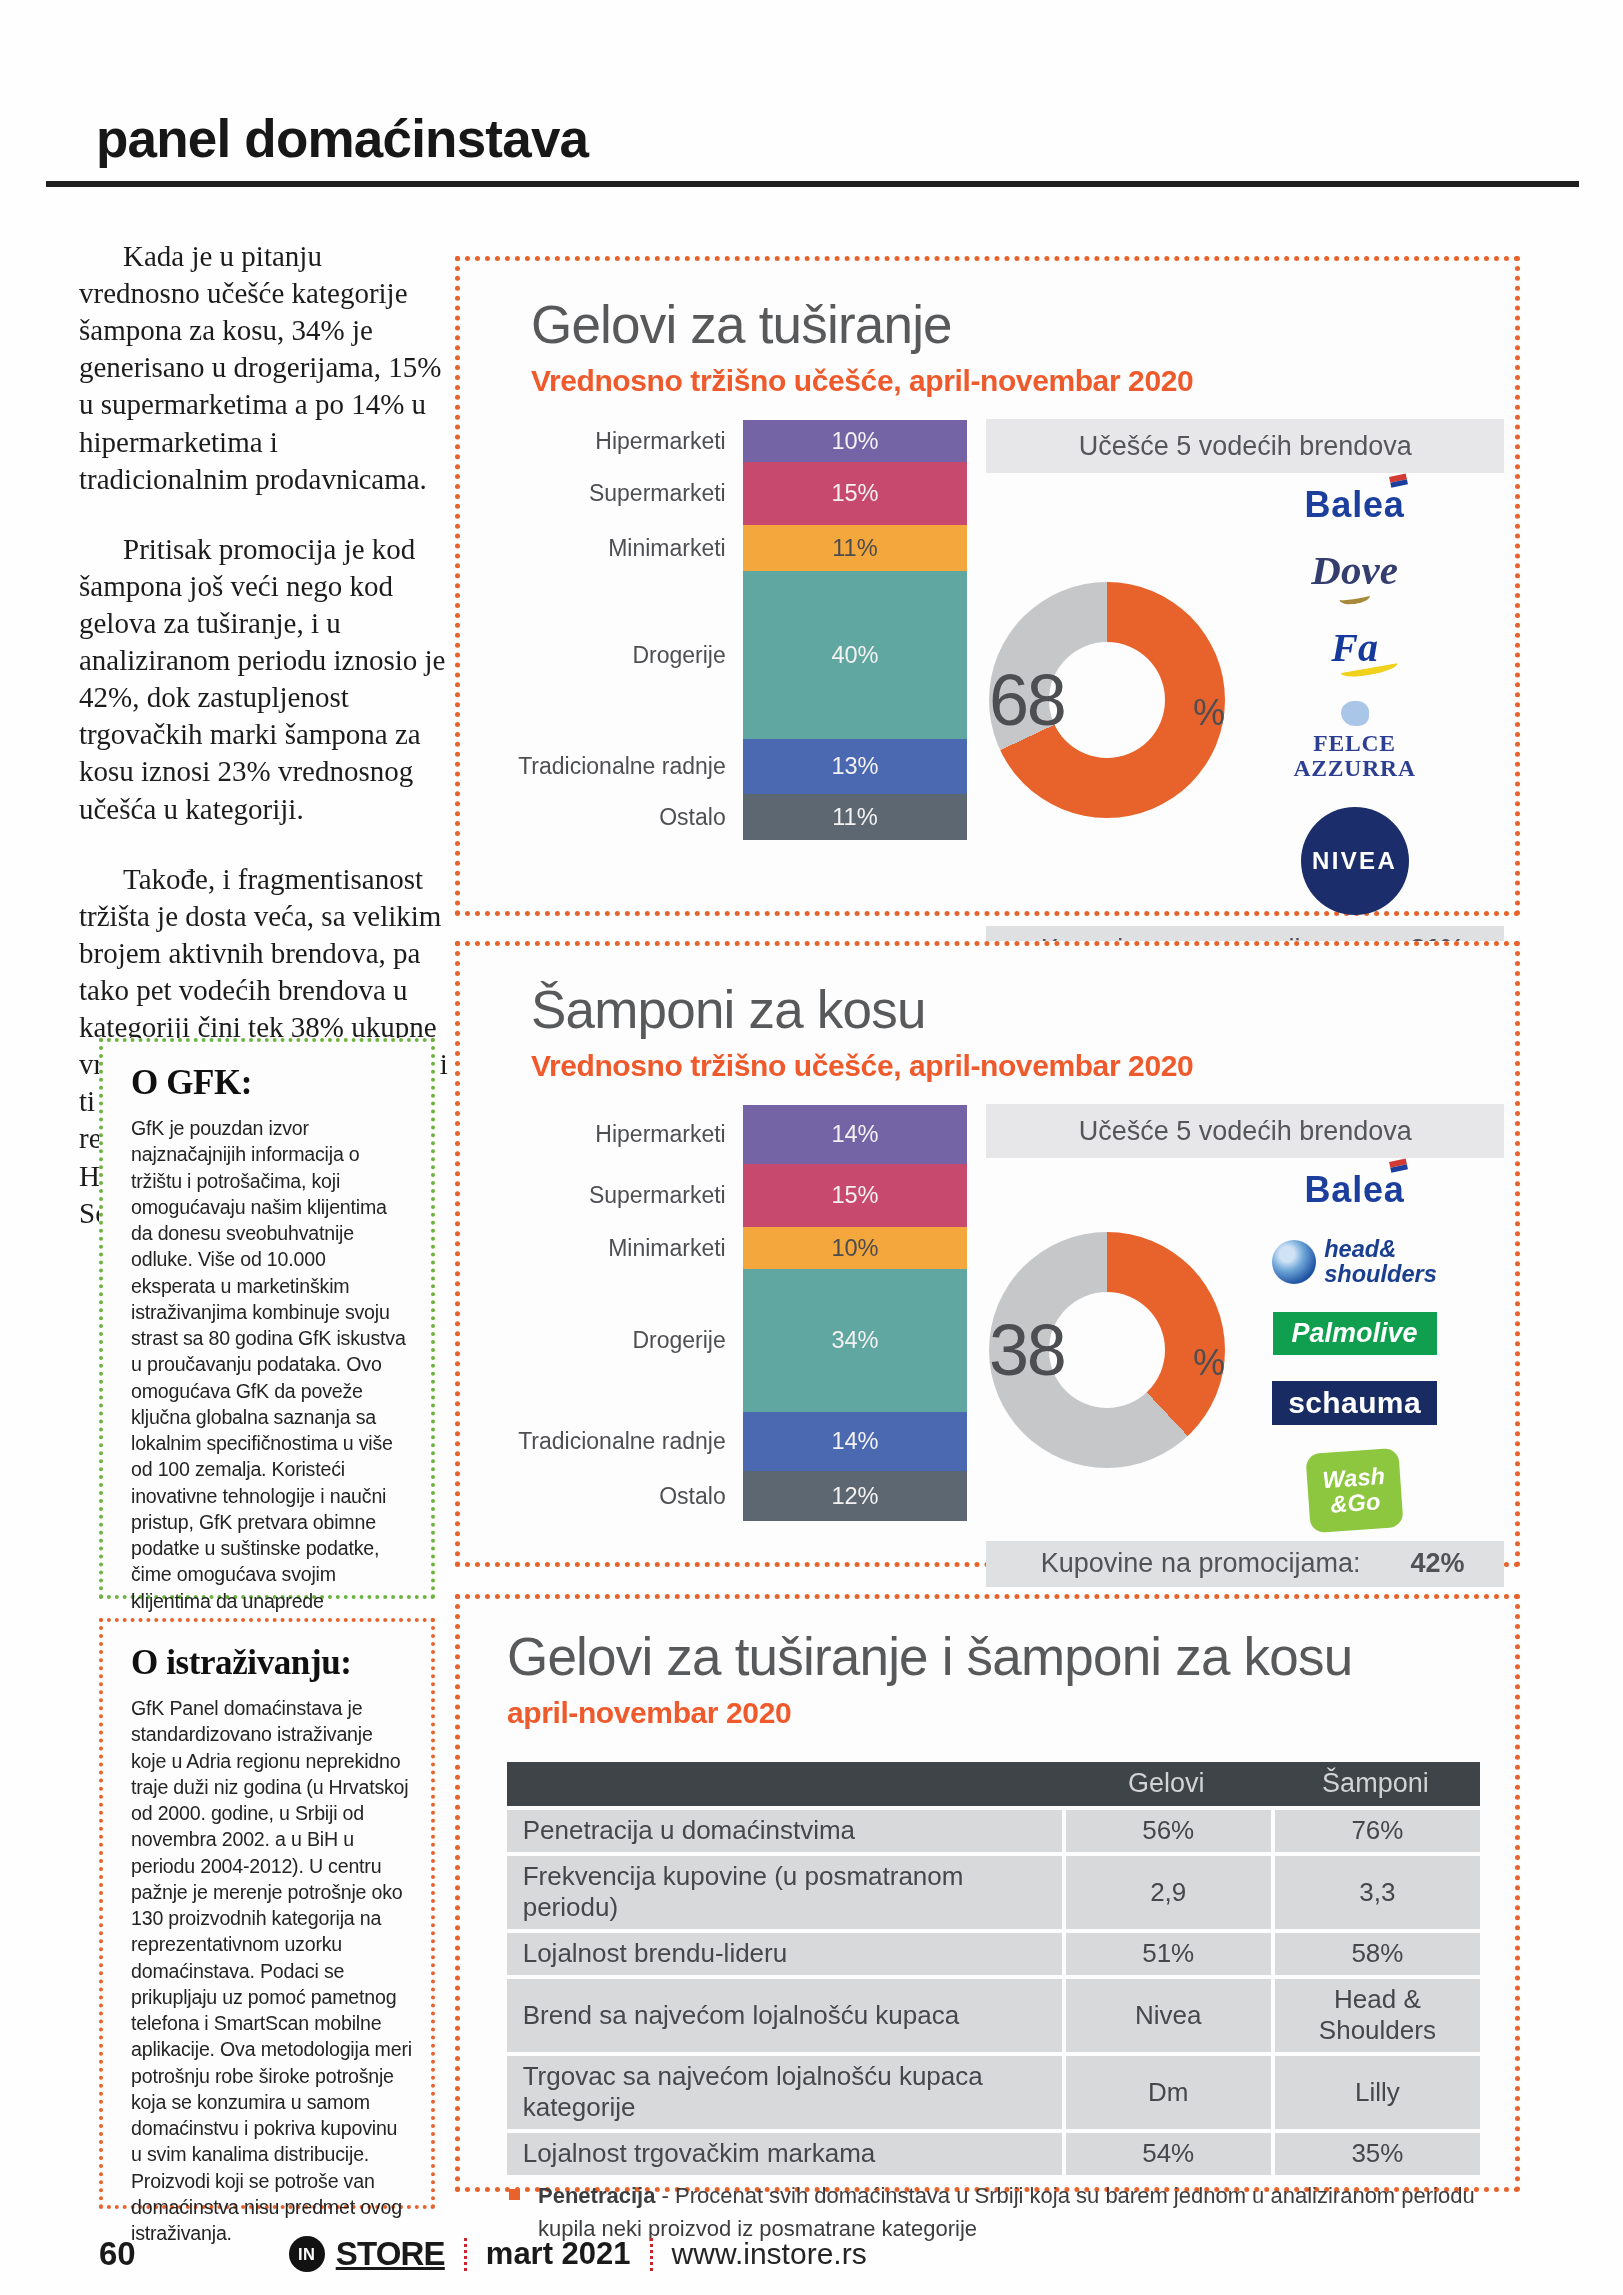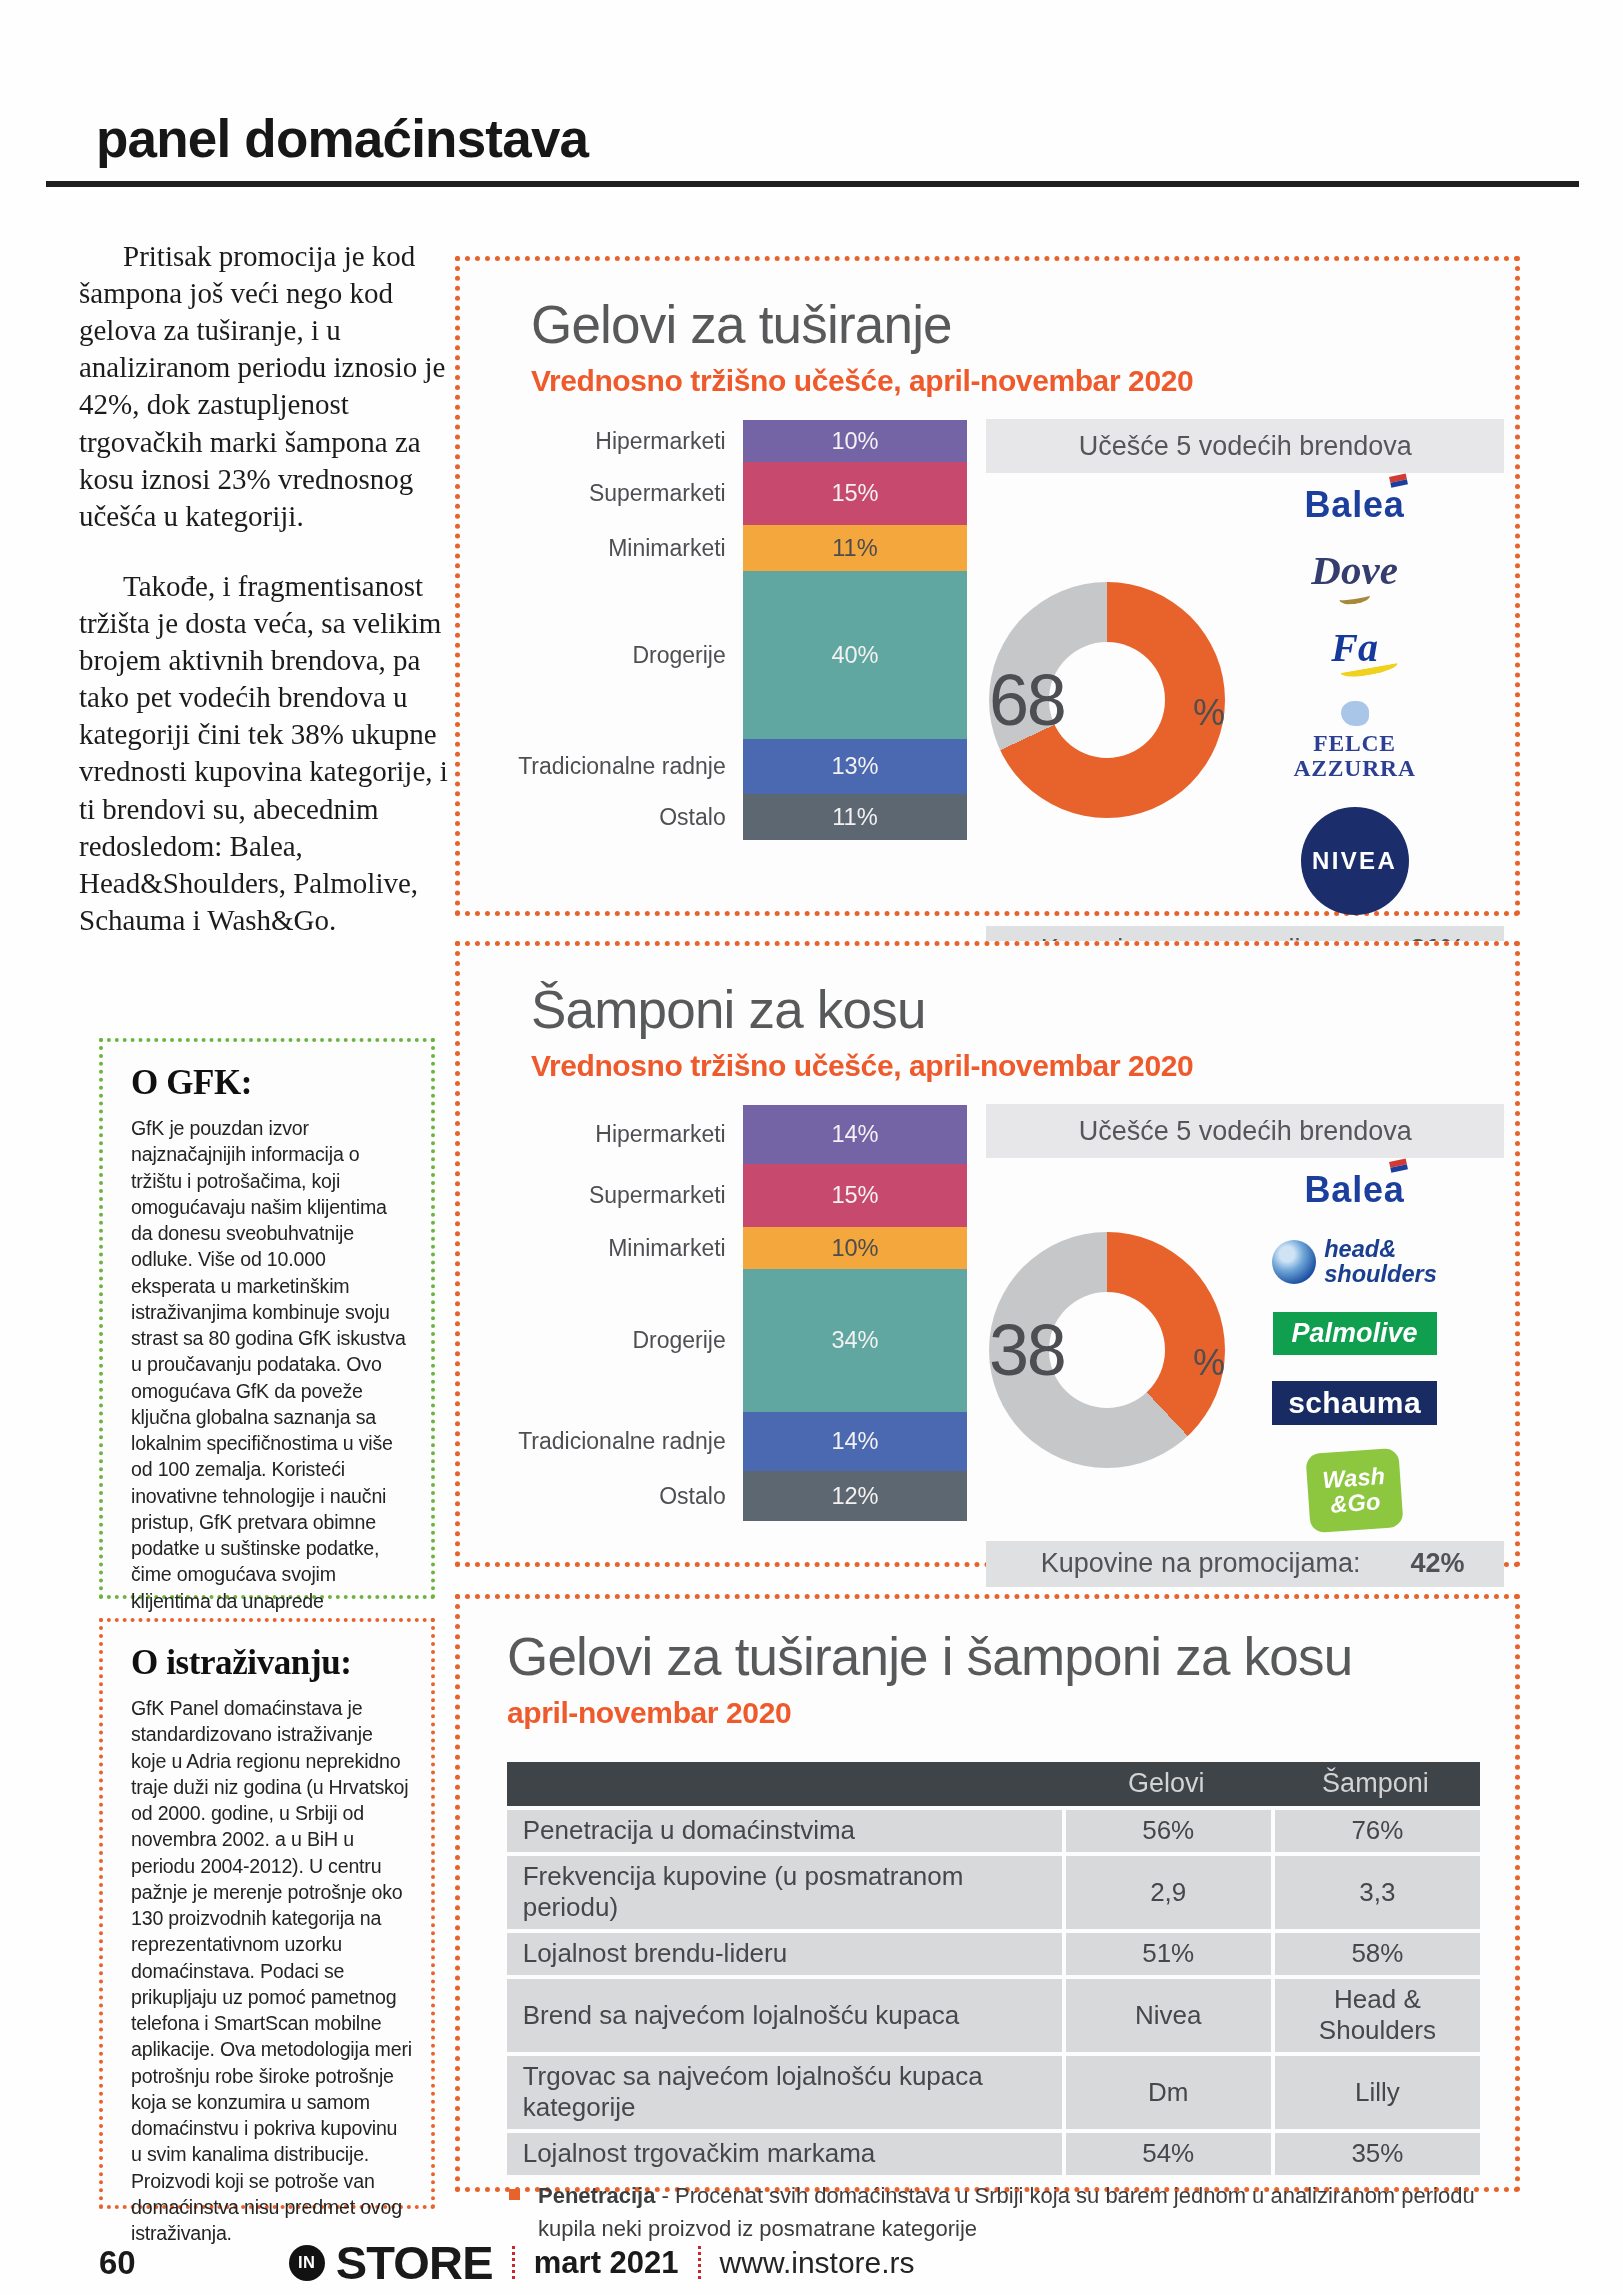--- a/index.html
+++ b/index.html
@@ -112,34 +112,35 @@
                             background:#e8632b; }
   .legend-term { font-weight:bold; }
 
   
   .footer { position:absolute; left:99px; top:2235px; display:flex; align-items:center; color:#1a1a1a; }
   .page-num { font-weight:bold; font-size:33px; }
   .footer-brand { display:flex; align-items:center; margin-left:153px; gap:11px; }
   .logo-circle { width:36px; height:36px; background:#121212; border-radius:50%; color:#fff;
                  display:flex; align-items:center; justify-content:center; font-weight:bold;
                  font-size:16.5px; letter-spacing:0.4px; }
-  .store { font-weight:bold; font-size:47px; letter-spacing:-0.8px; }
+  .store { font-weight:bold; font-size:33px; letter-spacing:-0.8px;text-decoration:underline; }
   .dot-sep { height:33px; border-left:3.1px dotted #c9252c; margin:0 19px; }
   .issue { font-weight:bold; font-size:31px; }
   .website { font-size:30px; color:#242424; }
 </style>
 </head>
 <body>
 
 <div class="page">
 
   <div class="kicker">panel domaćinstava</div>
   <div class="header-rule"></div>
 
   <div class="left-col">
+      <p>Kada je u pitanju vrednosno učešće kategorije šampona za kosu, 34% je generisano u drogerijama, 15% u supermarketima a po 14% u hipermarketima i tradicionalnim prodavnicama.</p>
       <p>Pritisak promocija je kod šampona još veći nego kod gelova za tuširanje, i u analiziranom periodu iznosio je 42%, dok zastupljenost trgovačkih marki šampona za kosu iznosi 23% vrednosnog učešća u kategoriji.</p>
       <p>Takođe, i fragmentisanost tržišta je dosta veća, sa velikim brojem aktivnih brendova, pa tako pet vodećih brendova u kategoriji čini tek 38% ukupne vrednosti kupovina kategorije, i ti brendovi su, abecednim redosledom: Balea, Head&amp;Shoulders, Palmolive, Schauma i Wash&amp;Go.</p>
     </div>
 
   <div class="side-box" id="gfk-box">
     <h3>O GFK:</h3>
     <div class="body">GfK je pouzdan izvor najznačajnijih informacija o tržištu i potrošačima, koji omogućavaju našim klijentima da donesu sveobuhvatnije odluke. Više od 10.000 eksperata u marketinškim istraživanjima kombinuje svoju strast sa 80 godina GfK iskustva u proučavanju podataka. Ovo omogućava GfK da poveže ključna globalna saznanja sa lokalnim specifičnostima u više od 100 zemalja. Koristeći inovativne tehnologije i naučni pristup, GfK pretvara obimne podatke u suštinske podatke, čime omogućava svojim klijentima da unaprede konkurentnost i obogate iskustva i izbor potrošača.</div>
   </div>
 
   <div class="side-box" id="research-box">

